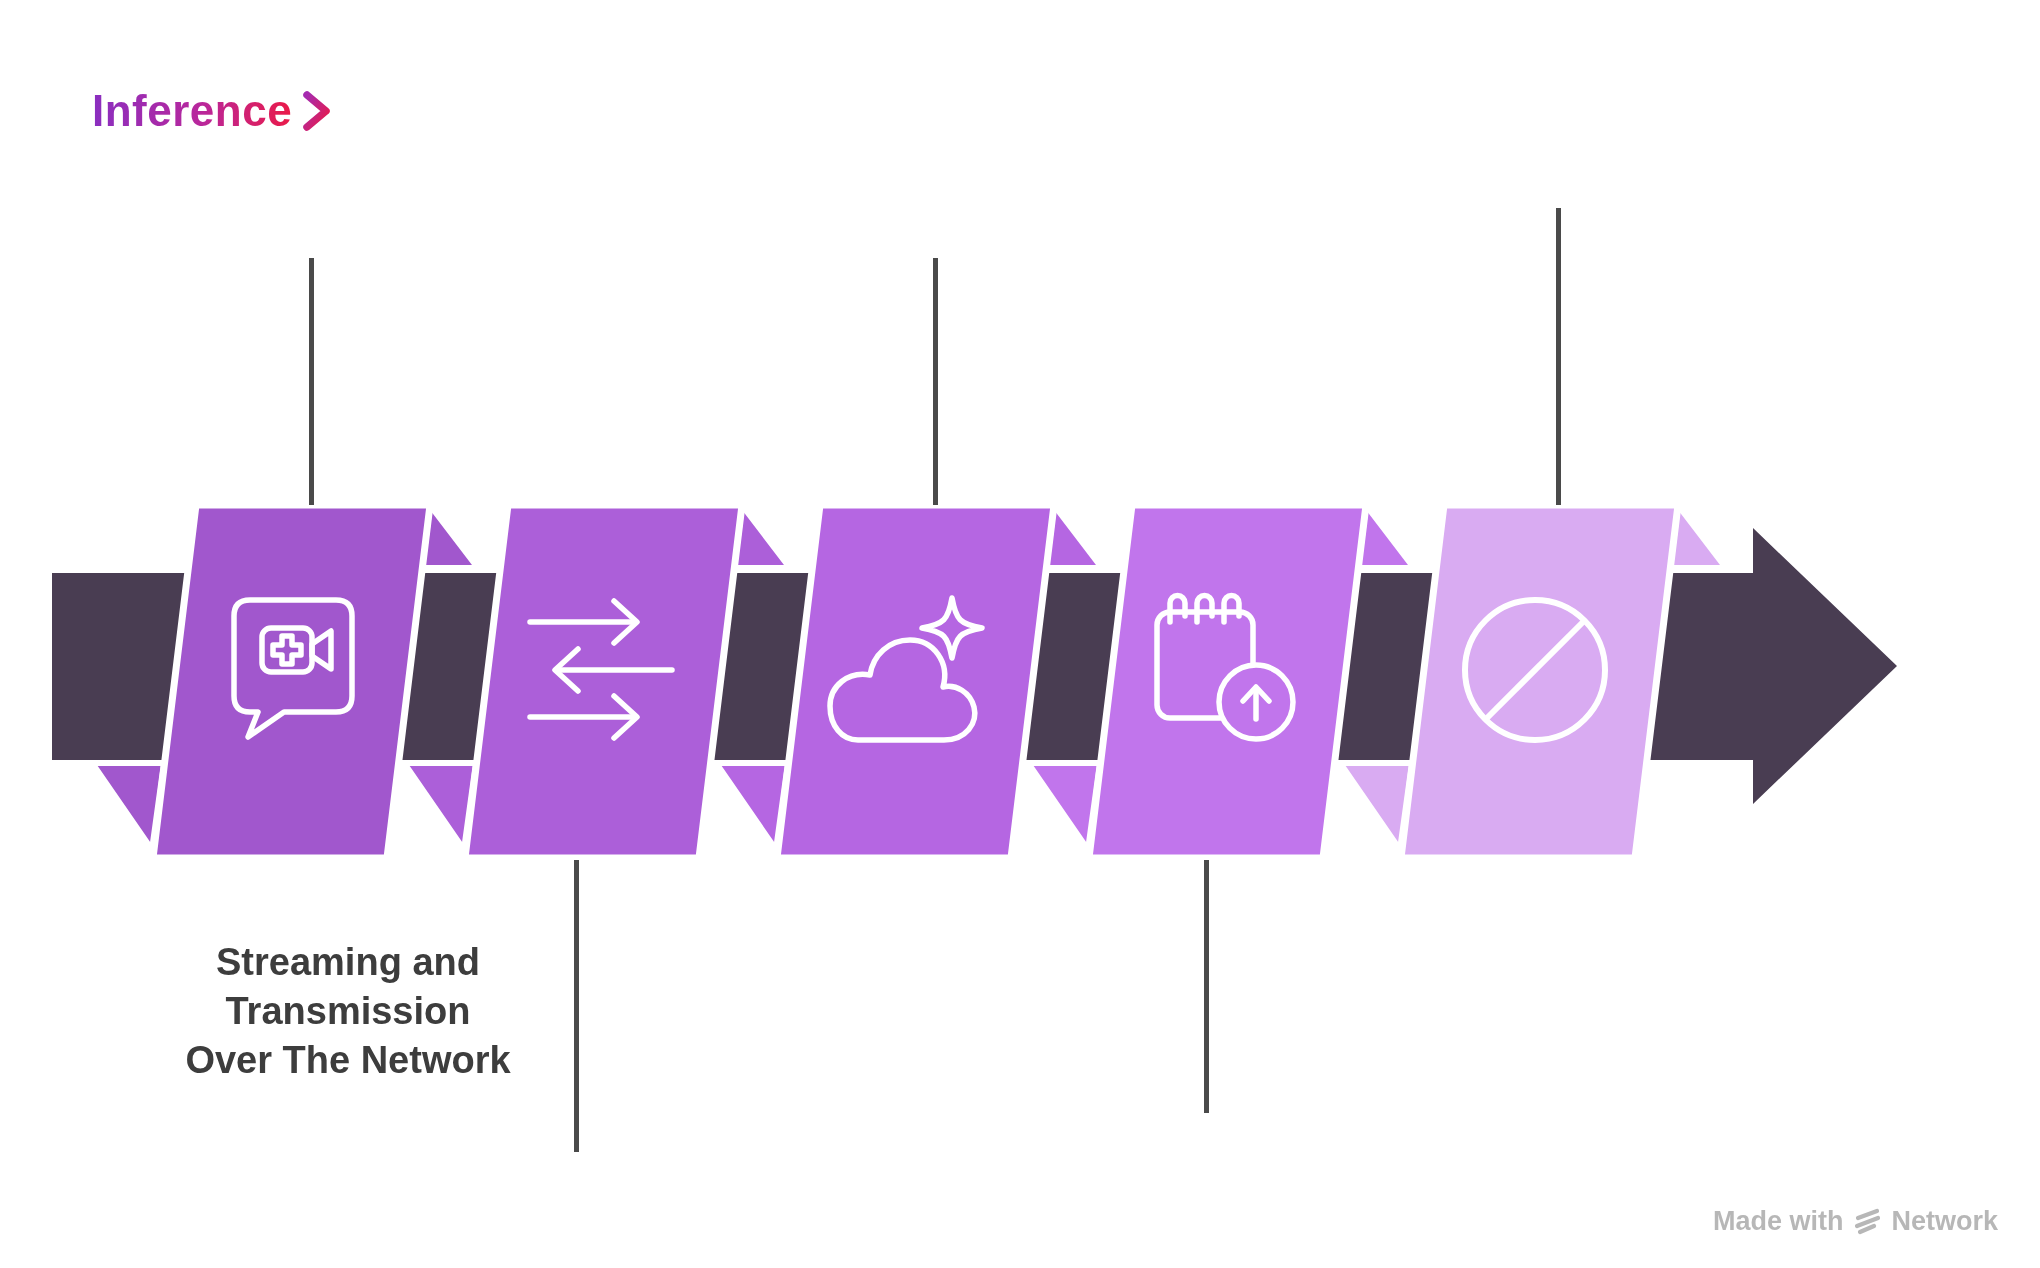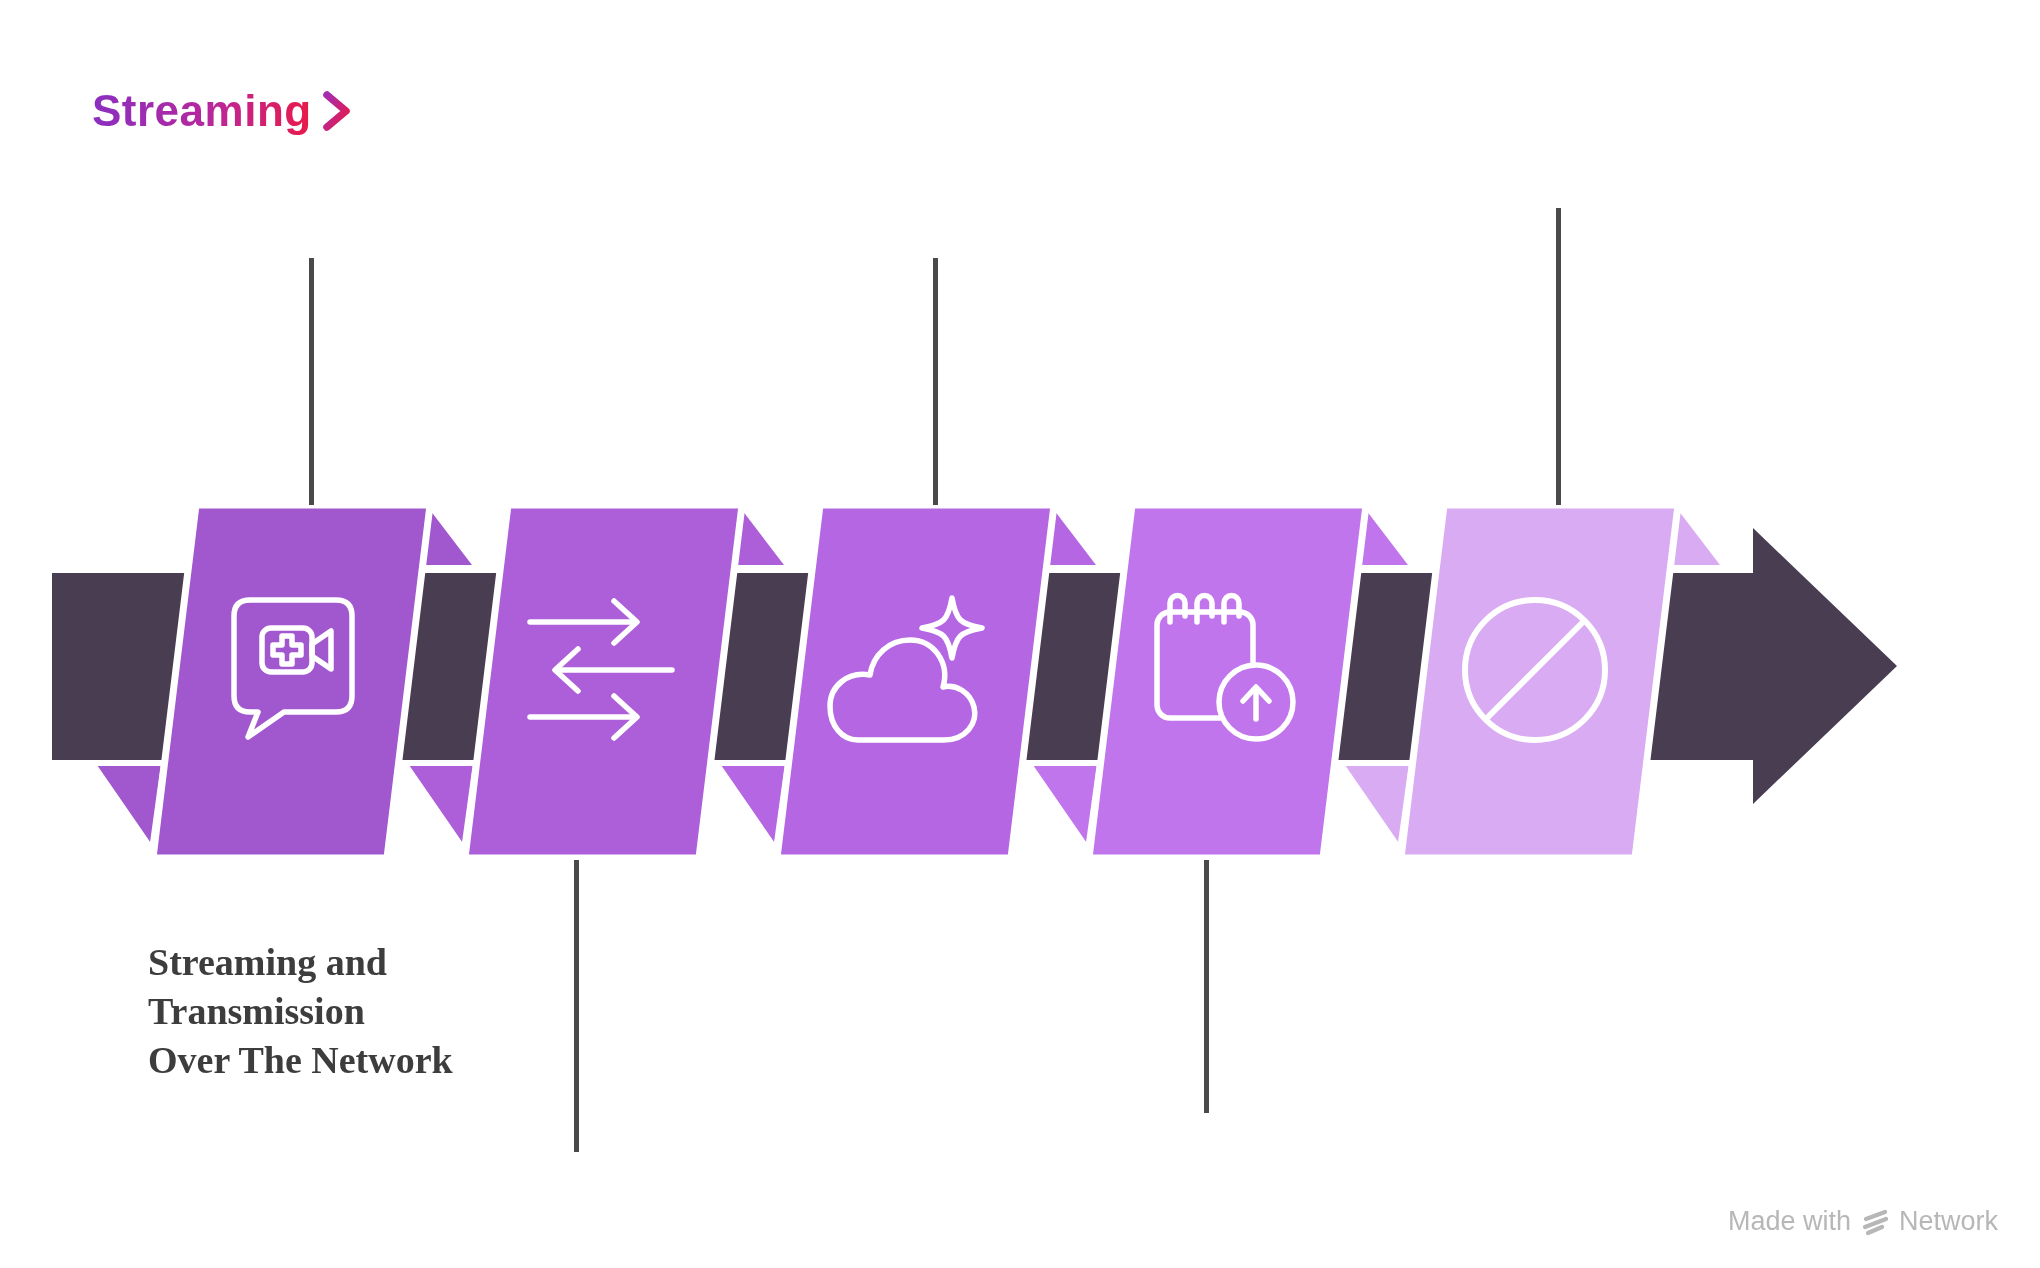--- a/index.html
+++ b/index.html
@@ -30,46 +30,45 @@
   }
   .diagram-svg{position:absolute;left:0;top:0;}
   .step-label{
     position:absolute;
     font-weight:bold;
     font-size:38px;
     line-height:49px;
     color:#3d3d3d;
     white-space:pre-line;
   }
-  .label-right{text-align:left;font-family:Liberation Serif, serif;}
+  .label-right{text-align:center;}
   .connector{
     position:absolute;
     width:5px;
     background:#4a4a4a;
   }
   .napkin{
     position:absolute;
     right:42px;
     top:1206px;
     display:flex;
-    align-items:center;
     gap:9px;
     color:#b7b7b7;
     font-size:27px;
-    font-weight:400;
+    font-weight:700;
     margin-left:48px;
   }
 </style>
 </head>
 <body>
 
 <div class="canvas">
 
   <div class="logo">
-    <span class="logo-text">Streaming</span>
+    <span class="logo-text">Inference</span>
     <svg width="30" height="42" viewBox="0 0 30 42">
       <defs>
         <linearGradient id="logograd" x1="0" y1="0" x2="1" y2="1">
           <stop offset="0" stop-color="#a52bb0"></stop>
           <stop offset="1" stop-color="#ea1a48"></stop>
         </linearGradient>
       </defs>
       <polyline points="5,5 24,21 5,37" fill="none" stroke="url(#logograd)" stroke-width="7.5" stroke-linecap="round" stroke-linejoin="round"></polyline>
     </svg>
   </div>

